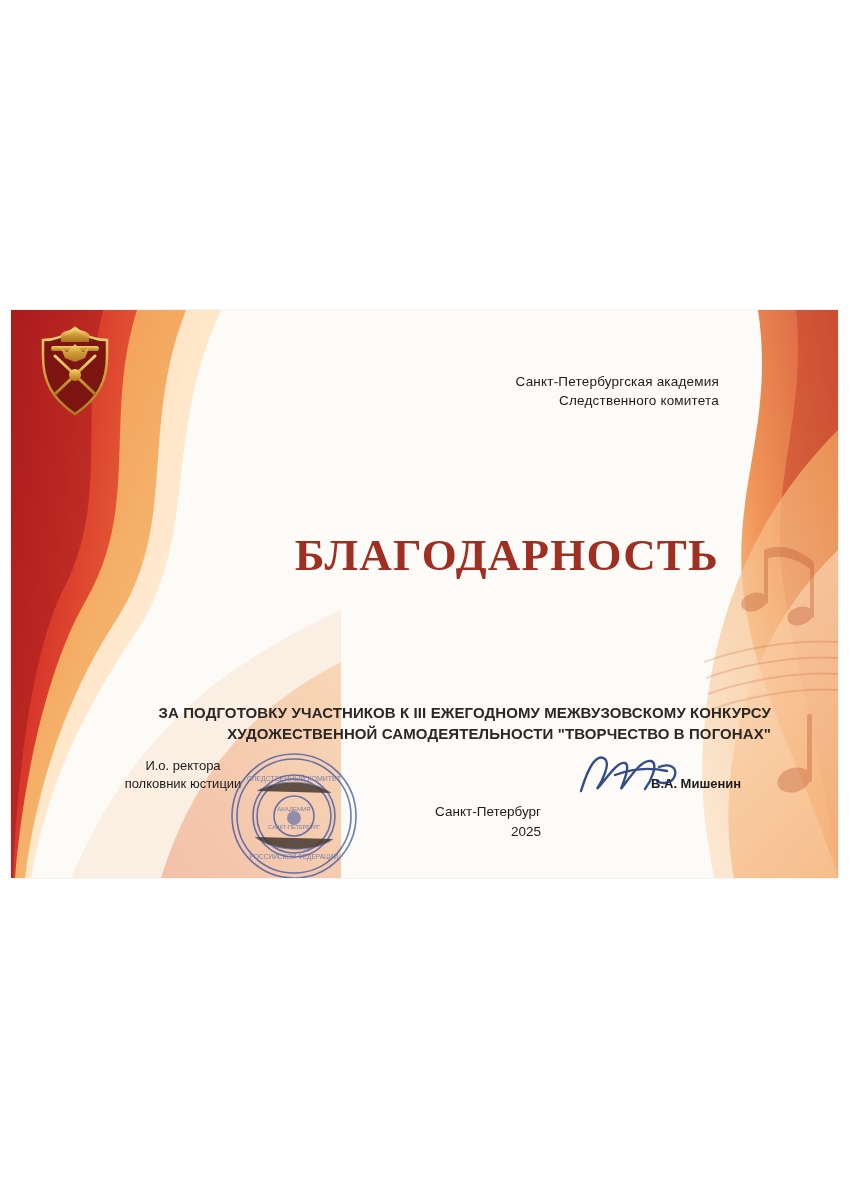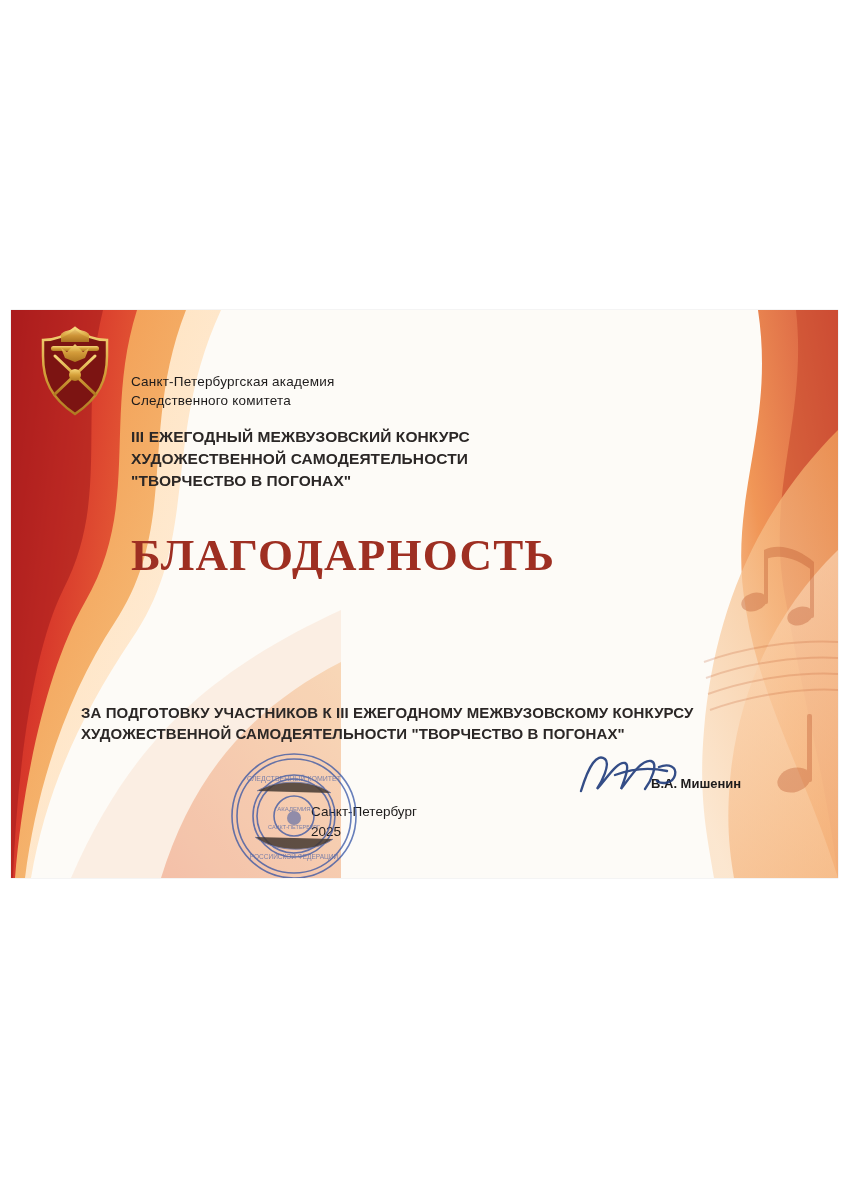--- a/index.html
+++ b/index.html
@@ -59,21 +59,21 @@
     position: absolute;
     left: 26px;
     top: 14px;
     width: 76px;
     height: 92px;
   }
 
   
   .txt {
     position: absolute;
-    text-align: left;
+    text-align: right;
     color: #231f20;
     white-space: pre-line;
   }
 
   #org {
     left: 120px;
     top: 62px;
     width: 588px;
     font-size: 13.5px;
     line-height: 19px;
@@ -287,31 +287,30 @@
       </g>
 
       <g fill="url(#gold)" opacity="0.95">
         <path d="M38,20 L30,28 L24,24 L28,34 L38,38 L48,34 L52,24 L46,28 Z"></path>
       </g>
     </svg>
 
     <div class="txt" id="org">Санкт-Петербургская академия
 Следственного комитета</div>
 
-    <div class="txt" id="contest">III ЕЖЕГОДНЫЙ МЕЖВУЗОВСКИЙ КОНКУРС
-ХУДОЖЕСТВЕННОЙ САМОДЕЯТЕЛЬНОСТИ
-"ТВОРЧЕСТВО В ПОГОНАХ"</div>
 
     <div class="txt" id="headline">БЛАГОДАРНОСТЬ</div>
 
 
 
     <div class="txt" id="reason">ЗА ПОДГОТОВКУ УЧАСТНИКОВ К III ЕЖЕГОДНОМУ МЕЖВУЗОВСКОМУ КОНКУРСУ
 ХУДОЖЕСТВЕННОЙ САМОДЕЯТЕЛЬНОСТИ "ТВОРЧЕСТВО В ПОГОНАХ"</div>
 
+    <div class="txt" id="signer-title">И.о. ректора
+полковник юстиции</div>
 
     <div class="txt" id="signer-name">В.А. Мишенин</div>
 
     <div class="txt" id="place">Санкт-Петербург
 2025</div>
 
     <svg id="stamp" viewBox="0 0 130 130">
       <g fill="none" stroke="#2e4fa3" stroke-width="1.6">
         <circle cx="65" cy="65" r="62"></circle>
         <circle cx="65" cy="65" r="57"></circle>

